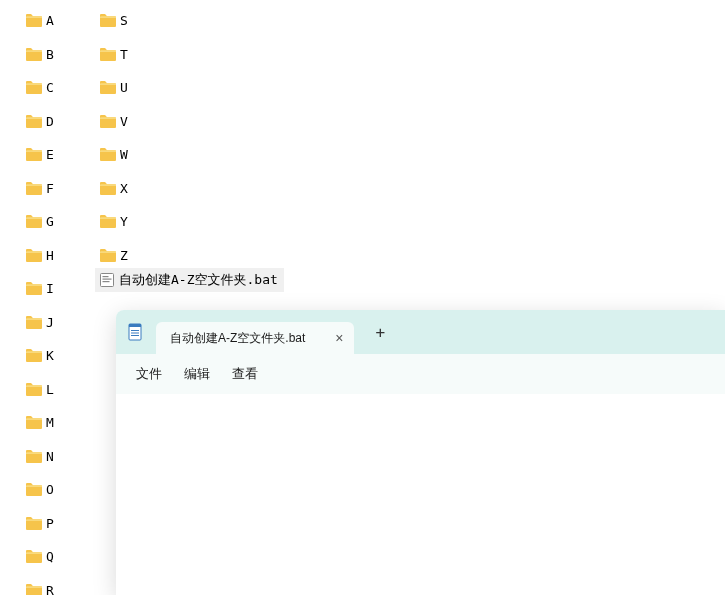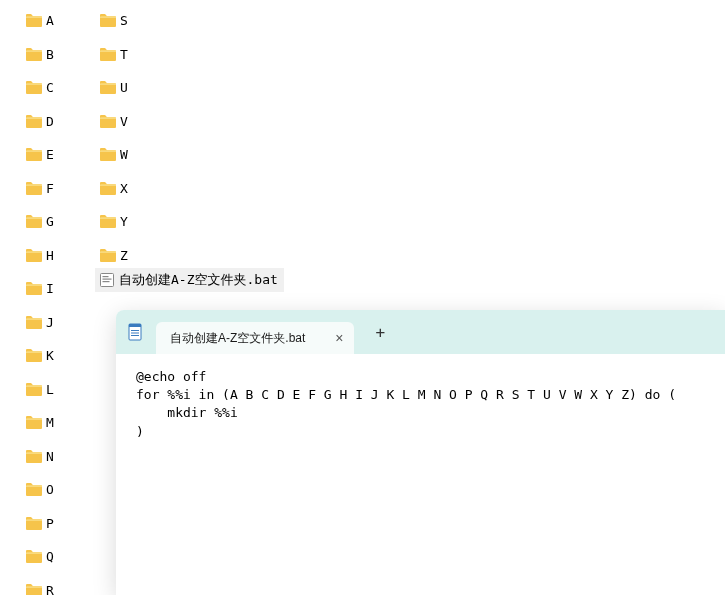--- a/index.html
+++ b/index.html
@@ -397,17 +397,18 @@
         <rect x="4" y="9.5" width="8" height="1" fill="#3a7bbf"></rect>
         <rect x="4" y="12" width="8" height="1" fill="#3a7bbf"></rect>
       </svg>
     </span>
     <div class="tab">
       <span class="tab-title">自动创建A-Z空文件夹.bat</span>
       <span class="tab-close">×</span>
     </div>
     <span class="tab-add">+</span>
   </div>
-  <div class="editor-content">@echo off
-for %%i in (A B C D E F G H I J K L M N O P Q R S T U V W X Y Z) do (
-    mkdir %%i
-)</div>
+  <div class="editor-menubar">
+    <span class="menu-item">文件</span>
+    <span class="menu-item">编辑</span>
+    <span class="menu-item">查看</span>
+  </div>
 </div>
 
 </body></html>

